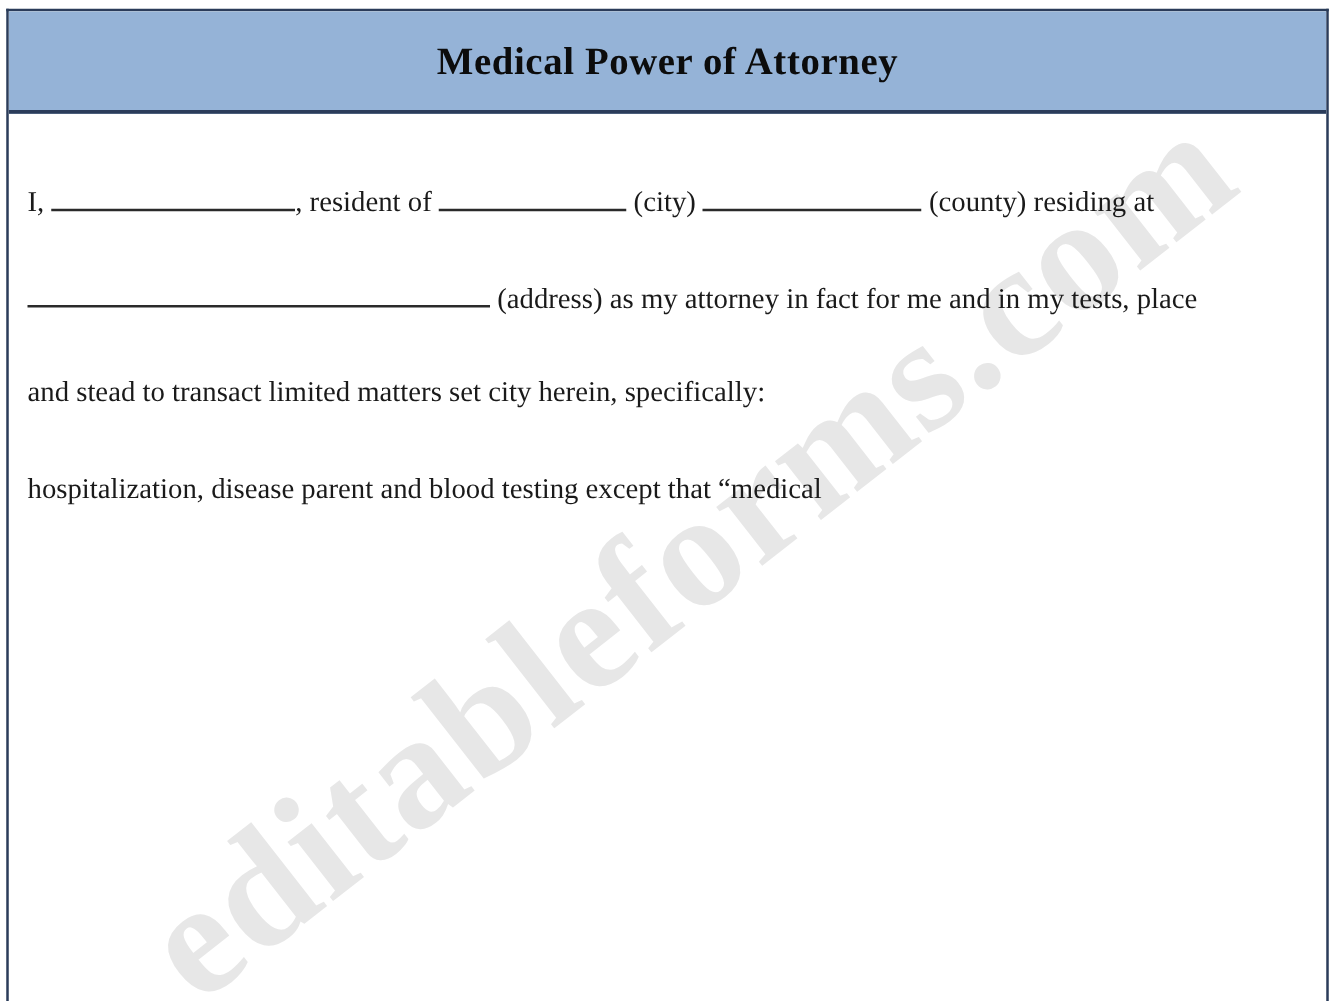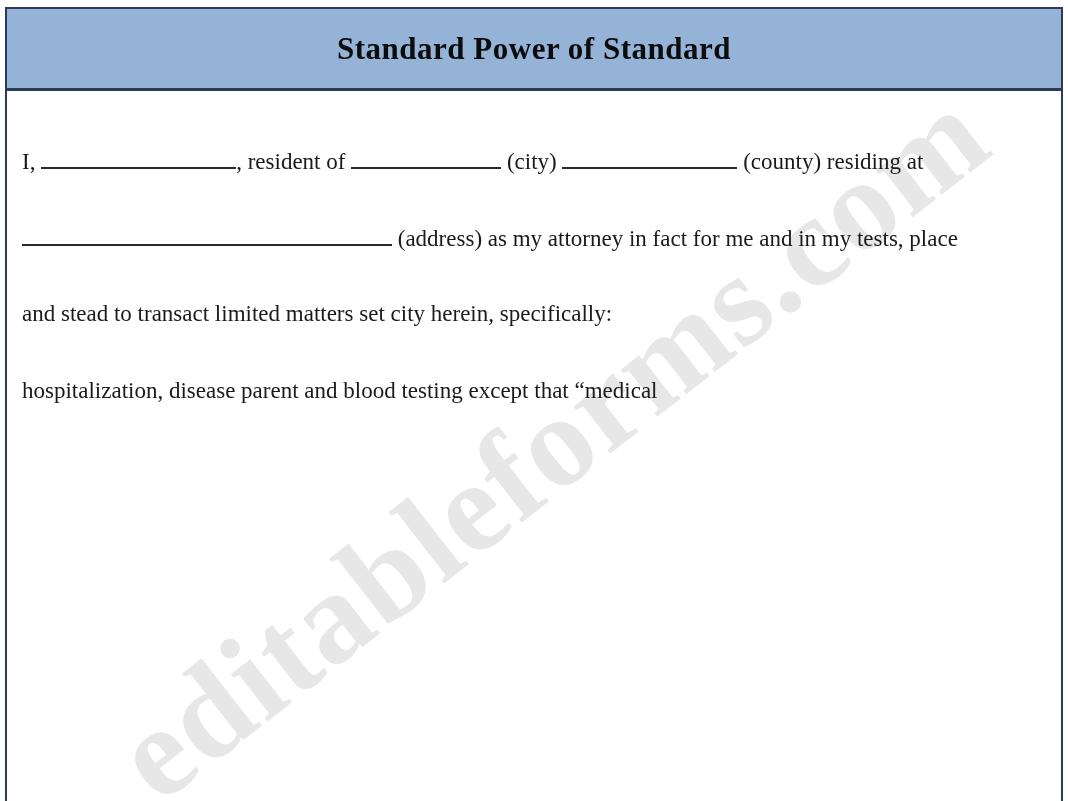--- a/index.html
+++ b/index.html
@@ -82,21 +82,21 @@
     vertical-align: baseline;
   }
 </style>
 </head>
 <body>
 
 <div class="page">
   <div class="sheet">
 
     <div class="form-header">
-      <div class="form-title">Standard Power of Standard</div>
+      <div class="form-title">Medical Power of Attorney</div>
     </div>
 
     <div class="watermark">editableforms.com</div>
 
     <div class="doc-body">
       <div id="document-lines">
           <div class="doc-line"><span class="seg-text">I, </span><span class="seg-blank" style="width: 195px;"></span><span class="seg-text">, resident of </span><span class="seg-blank" style="width: 150px;"></span><span class="seg-text"> (city) </span><span class="seg-blank" style="width: 175px;"></span><span class="seg-text"> (county) residing at</span></div>
           <div class="doc-line"><span class="seg-blank" style="width: 370px;"></span><span class="seg-text"> (address) as my attorney in fact for me and in my tests, place</span></div>
           <div class="doc-line"><span class="seg-text">and stead to transact limited matters set city herein, specifically:</span></div>
           <div class="doc-line"><span class="seg-text">hospitalization, disease parent and blood testing except that “medical</span></div>

